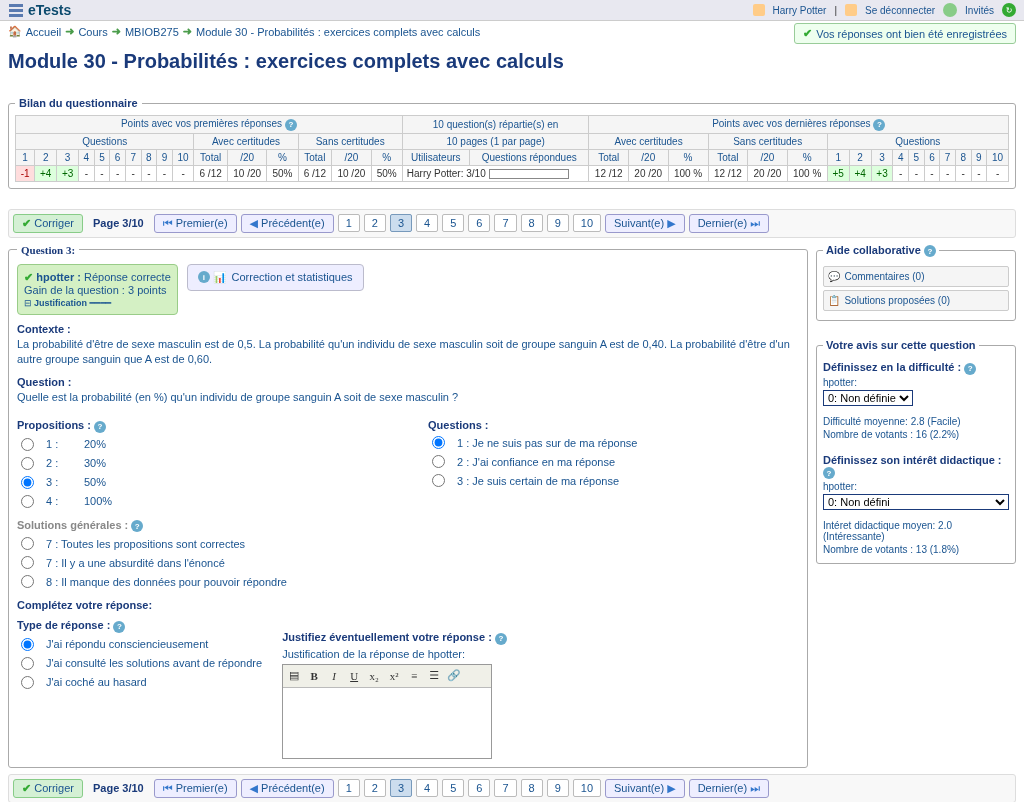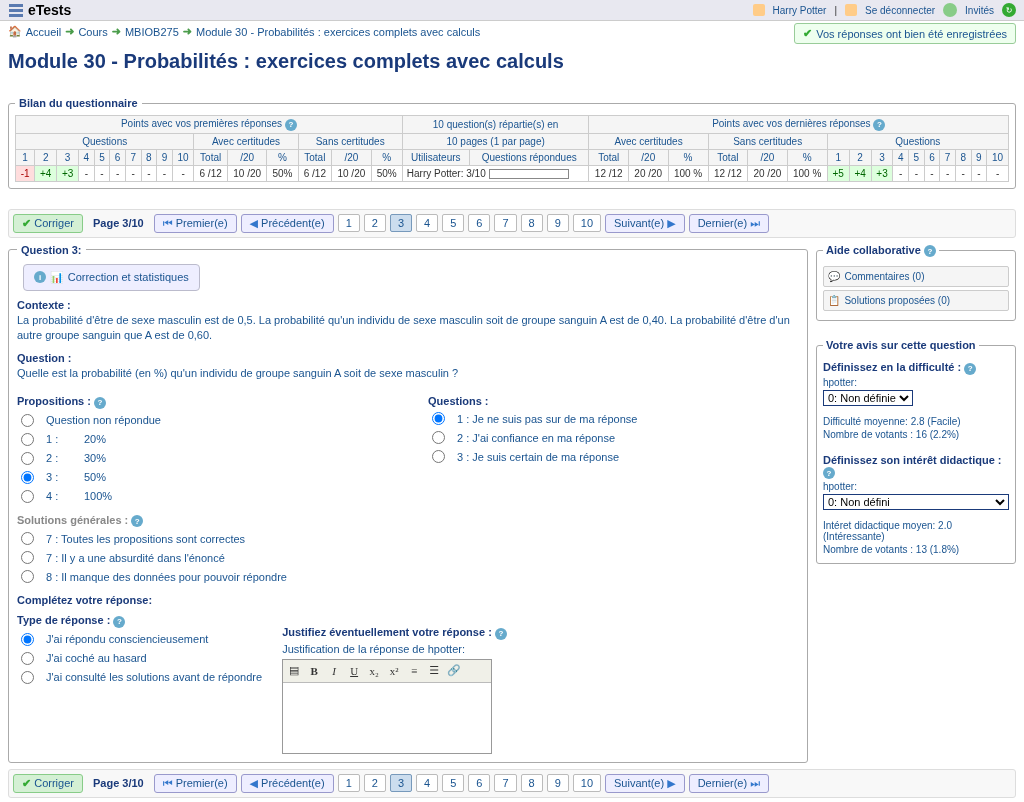--- a/index.html
+++ b/index.html
@@ -2,21 +2,21 @@
 <html><head>
 <meta charset="utf-8">
 <style>
 * { box-sizing: border-box; margin: 0; padding: 0; }
 body { font-family: Verdana, Arial, sans-serif; font-size: 11px; color: #333; background: #fff; width: 1024px; }
 .topbar { background: #e8e8f0; border-bottom: 1px solid #ccc; padding: 2px 8px; display: flex; align-items: center; justify-content: space-between; }
 .topbar-left { display: flex; align-items: center; gap: 4px; }
 .topbar-right { display: flex; align-items: center; gap: 8px; font-size: 10px; }
 .topbar-right a { color: #1a5490; text-decoration: none; }
 .logo-icon { width: 16px; height: 16px; display: inline-flex; }
-.app-title { color: #000000; font-weight: bold; font-size: 14px; }
+.app-title { color: #0c4a6e; font-weight: bold; font-size: 14px; }
 .breadcrumb { padding: 4px 8px; display: flex; align-items: center; gap: 4px; font-size: 11px; }
 .breadcrumb a { color: #1a5490; text-decoration: none; }
 .breadcrumb .arrow { color: #4a9c4a; font-weight: bold; }
 .save-msg { float: right; margin: 2px 8px; border: 1px solid #9c9; background: #efe; padding: 3px 8px; color: #1a5490; border-radius: 3px; display: flex; align-items: center; gap: 4px; }
 .page-title { color: #1a3a7a; font-size: 20px; font-weight: bold; padding: 4px 8px; }
 .fieldset { border: 1px solid #aaa; margin: 20px 8px; padding: 6px; border-radius: 3px; }
 .fieldset > legend { color: #1a3a7a; font-weight: bold; font-size: 11px; padding: 0 4px; }
 .bilan-table { width: 100%; border-collapse: collapse; font-size: 10px; }
 .bilan-table td, .bilan-table th { border: 1px solid #ccc; padding: 2px 4px; text-align: center; }
 .bilan-table th { background: #f5f5f5; font-weight: normal; color: #1a5490; }
@@ -25,21 +25,21 @@
 .navbar { margin: 6px 8px; padding: 4px; border: 1px solid #ddd; background: #f8f8f8; border-radius: 3px; display: flex; align-items: center; gap: 4px; font-size: 11px; }
 .btn { background: #eef; border: 1px solid #99c; padding: 2px 8px; border-radius: 3px; color: #1a5490; cursor: pointer; display: inline-flex; align-items: center; gap: 3px; }
 .btn-green { background: #d4f0d4; border-color: #8c8; }
 .page-num { padding: 2px 7px; border: 1px solid #bbb; background: #fff; cursor: pointer; color: #1a5490; border-radius: 2px; }
 .page-num.active { background: #cde; border-color: #79b; }
 .page-info { font-weight: bold; color: #1a3a7a; padding: 0 6px; }
 .main-area { display: flex; gap: 8px; margin: 4px 8px; }
 .qcol { flex: 1; }
 .sidecol { width: 200px; display: flex; flex-direction: column; gap: 18px; }
 .qfieldset { border: 1px solid #aaa; padding: 8px; border-radius: 3px; }
-.qfieldset > legend { color: #1a3a7a; font-weight: bold; padding: 0 4px; }
+.qfieldset > legend { color: #1a3a7a; font-weight: bold; padding: 0 4px; font-family: Liberation Serif, serif; }
 .correct-box { background: #d4f0c4; border: 1px solid #9c8; border-radius: 4px; padding: 6px; display: inline-block; color: #1a5490; font-size: 11px; }
 .correct-box .user { font-weight: bold; }
 .stats-btn { display: inline-flex; align-items: center; gap: 4px; background: #eef; border: 1px solid #bbc; padding: 6px 10px; border-radius: 4px; color: #1a5490; cursor: pointer; margin-left: 6px; vertical-align: top; }
 .sect-label { color: #1a3a7a; font-weight: bold; margin: 8px 0 2px; }
 .qtext { color: #1a5490; margin-bottom: 6px; line-height: 1.4; }
 .prop-row { display: flex; align-items: center; gap: 8px; padding: 3px 0; color: #1a5490; }
 .prop-row input[type=radio] { margin: 0 4px; }
 .two-col { display: flex; gap: 40px; }
 .two-col > div { flex: 1; }
 .gray { color: #888; }
@@ -232,41 +232,43 @@
       <span style="color:#37c">⏭</span>
     </span>
 </div>
 
 <div class="main-area">
   <div class="qcol">
     <fieldset class="qfieldset">
       <legend>Question 3:</legend>
 
       <div>
+        <div class="correct-box">
+          <span class="check-icon">✔</span>
+          <span class="user">hpotter :</span> <span>Réponse correcte</span><br>
+          <span>Gain de la question : 3 points</span><br>
+          <span style="font-size:9px">⊟ <b>Justification</b> ━━━━</span>
+        </div>
         <span class="stats-btn">
           <span class="help-icon">i</span>
           <span>📊</span>
           <span>Correction et statistiques</span>
         </span>
       </div>
 
       <div class="sect-label">Contexte :</div>
       <div class="qtext">La probabilité d'être de sexe masculin est de 0,5. La probabilité qu'un individu de sexe masculin soit de groupe sanguin A est de 0,40. La probabilité d'être d'un autre groupe sanguin que A est de 0,60.</div>
       <div class="sect-label">Question :</div>
       <div class="qtext">Quelle est la probabilité (en %) qu'un individu de groupe sanguin A soit de sexe masculin ?</div>
 
       <div class="two-col">
         <div>
           <div class="sect-label"><span>Propositions :</span> <span class="help-icon">?</span></div>
           <div class="prop-row">
               <input type="radio" name="p" style="">
-              <span>Question non répondue</span>
-            </div>
-          <div class="prop-row">
-              <input type="radio" name="p" style="">
               <span style="width:30px">1 :</span>
               <span>20%</span>
             </div>
           <div class="prop-row">
               <input type="radio" name="p" style="">
               <span style="width:30px">2 :</span>
               <span>30%</span>
             </div>
           <div class="prop-row">
               <input type="radio" name="p" checked="" style="">
@@ -312,25 +314,25 @@
       <div class="sect-label">Complétez votre réponse:</div>
       <div class="complete-row">
         <div>
           <div class="sect-label" style="margin-top:0"><span>Type de réponse :</span> <span class="help-icon">?</span></div>
           <div class="prop-row">
               <input type="radio" name="t" checked="" style="">
               <span>J'ai répondu consciencieusement</span>
             </div>
           <div class="prop-row">
               <input type="radio" name="t" style="">
+              <span>J'ai consulté les solutions avant de répondre</span>
+            </div>
+          <div class="prop-row">
+              <input type="radio" name="t" style="">
               <span>J'ai coché au hasard</span>
-            </div>
-          <div class="prop-row">
-              <input type="radio" name="t" style="">
-              <span>J'ai consulté les solutions avant de répondre</span>
             </div>
         </div>
         <div>
           <div class="sect-label" style="margin-top:12px"><span>Justifiez éventuellement votre réponse :</span> <span class="help-icon">?</span></div>
           <div class="qtext" style="margin:0 0 2px">Justification de la réponse de hpotter:</div>
           <div class="editor-box">
             <div class="editor-toolbar">
               <span>▤</span>
               <span style="font-weight:bold">B</span>
               <span style="font-style:italic">I</span>

